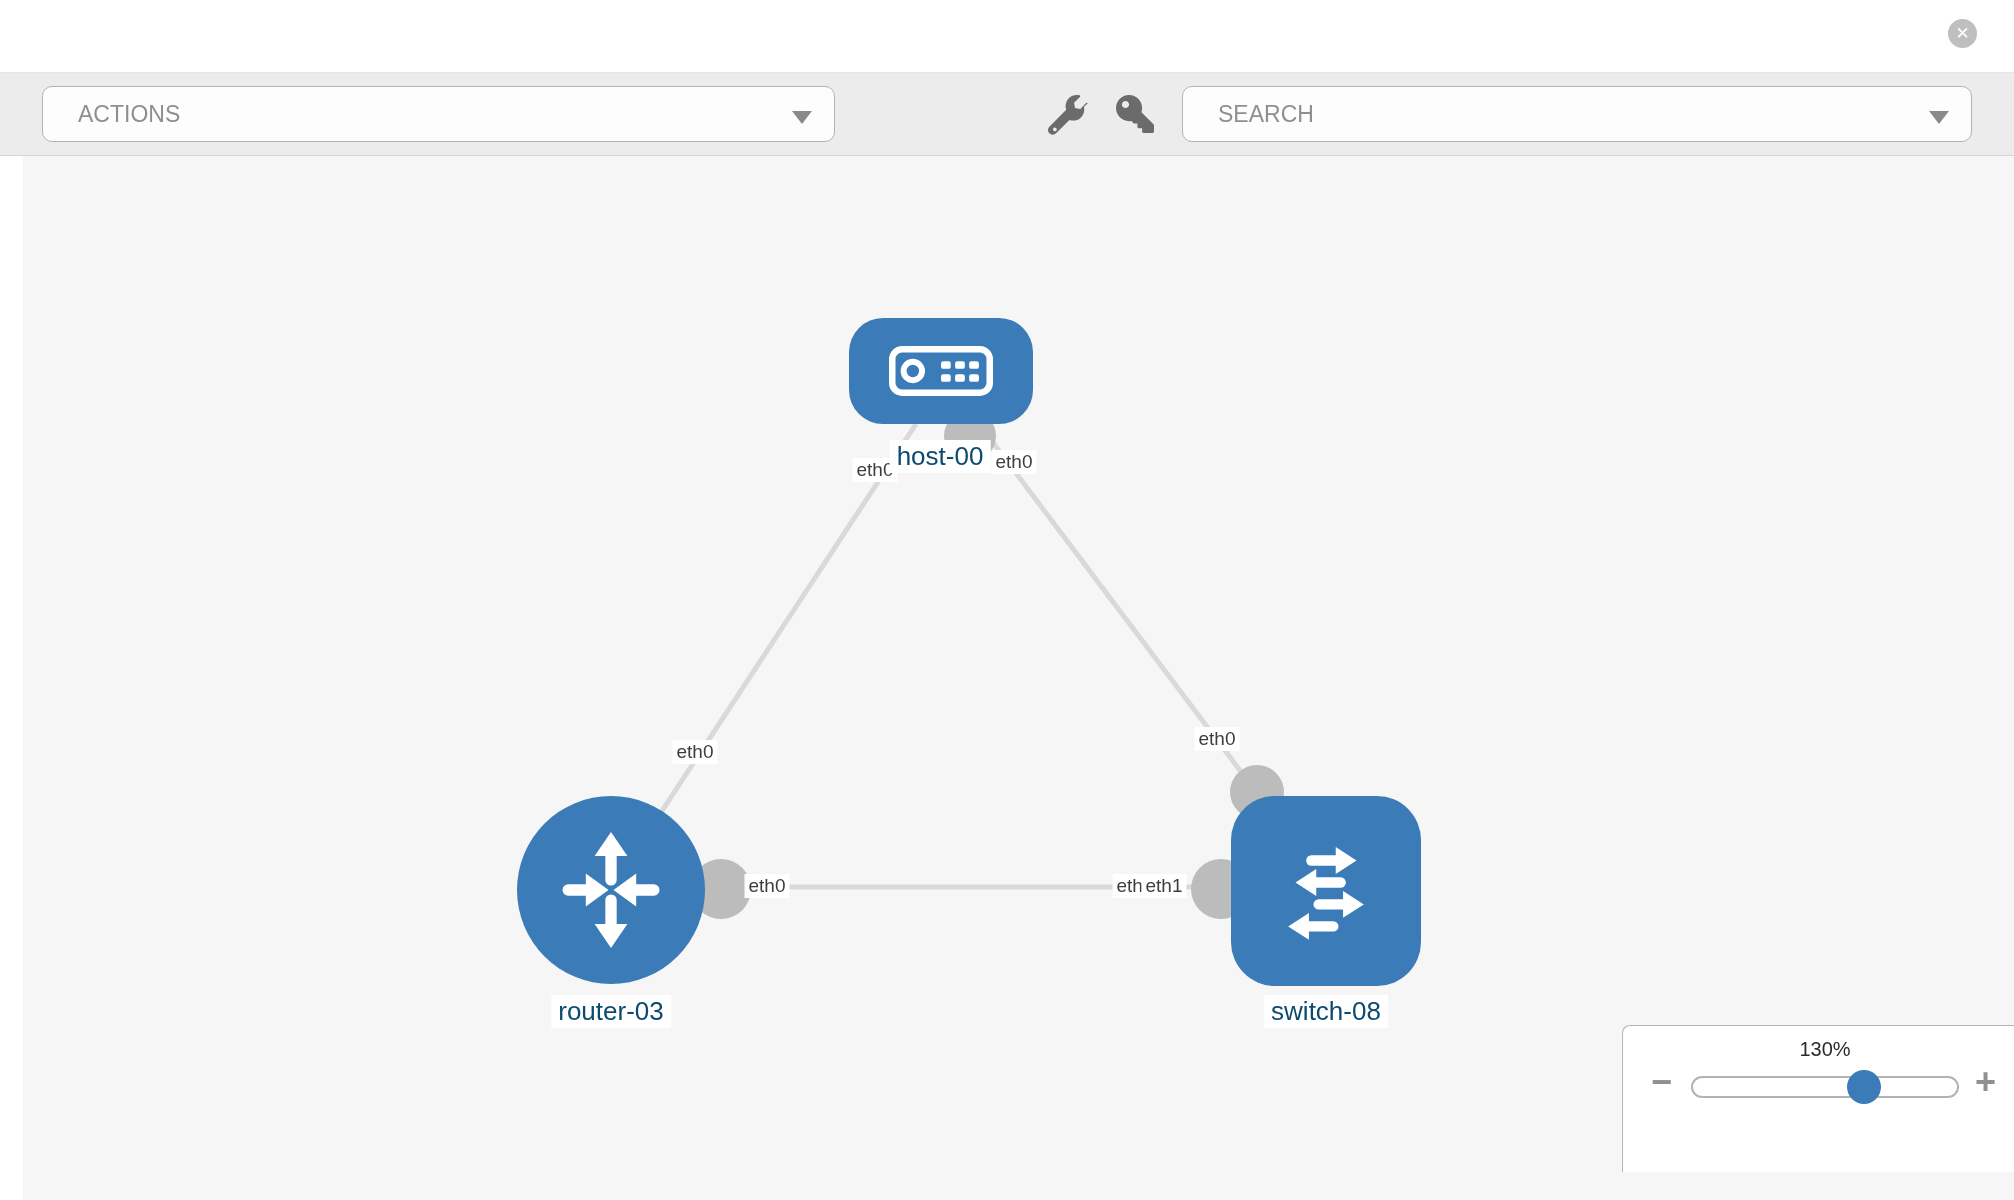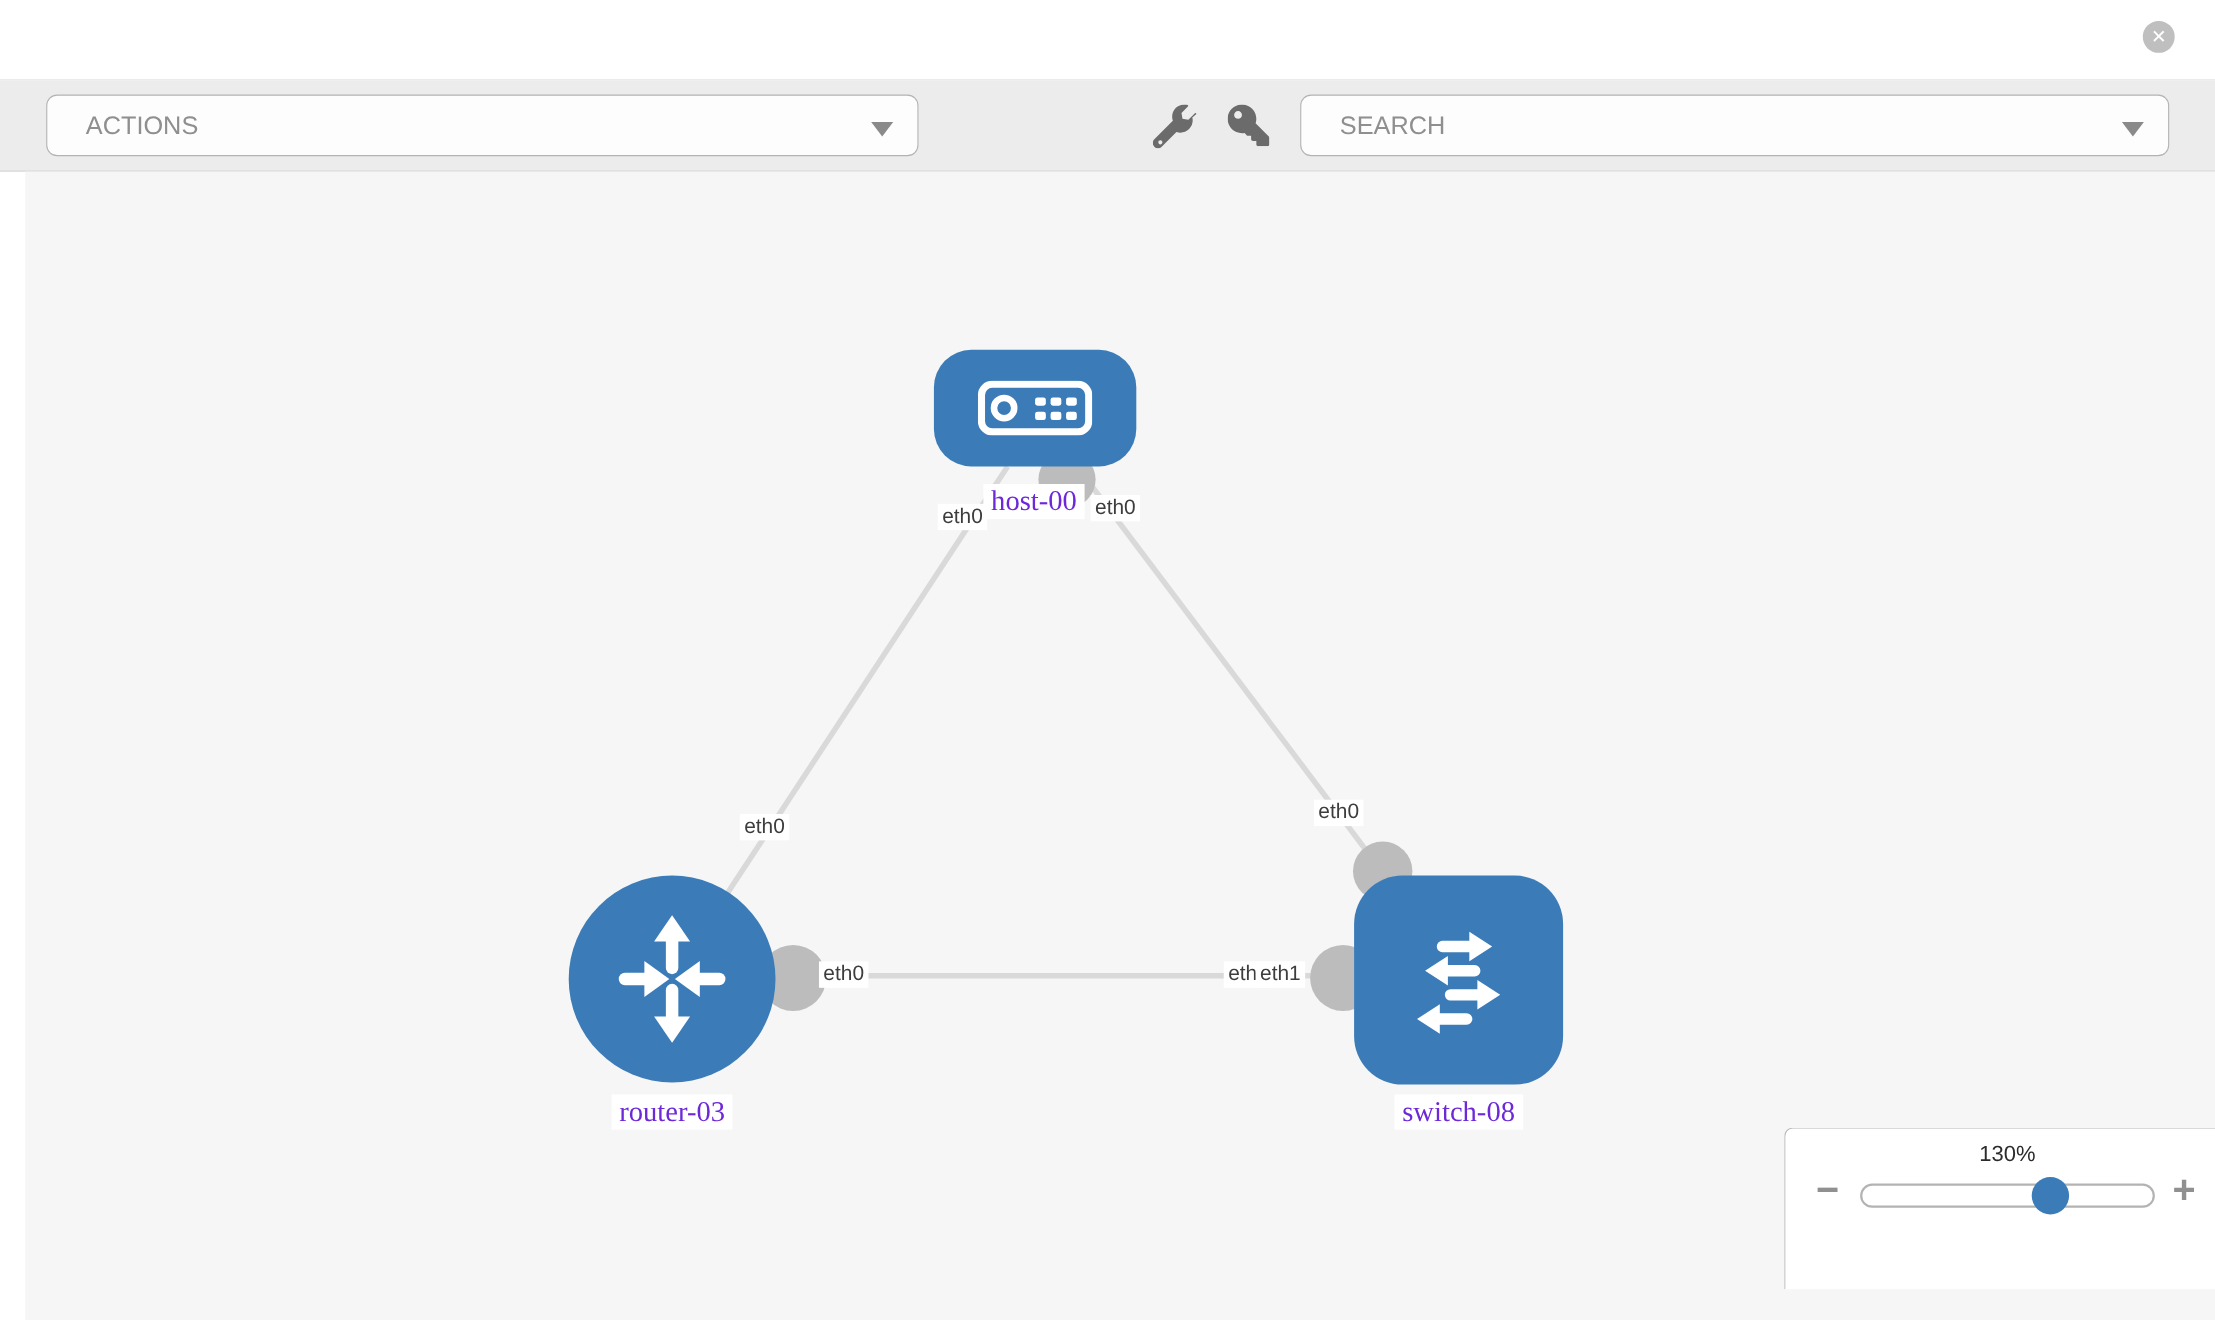--- a/index.html
+++ b/index.html
@@ -29,22 +29,22 @@
   .ico-wrench{left:1048px;}
   .ico-key{left:1116px;}
 
   
   .graph{position:absolute;left:0;top:156px;width:2014px;height:1044px;background:#f6f6f6;margin-left:23px;}
   .glayer{position:absolute;left:0;top:-156px;width:2014px;height:1200px;}
   .node{position:absolute;background:#3b7cb8;display:flex;align-items:center;justify-content:center;cursor:pointer;}
   .node-host{left:826px;top:318px;width:184px;height:106px;border-radius:34px;}
   .node-router{left:494px;top:796px;width:188px;height:188px;border-radius:50%;}
   .node-switch{left:1208px;top:796px;width:190px;height:190px;border-radius:44px;}
-  .nlabel{position:absolute;transform:translateX(-50%);background:#fff;color:#6d28d9;
-       font-size:26px;padding:1px 7px;white-space:nowrap;font-family:Liberation Serif, serif;}
+  .nlabel{position:absolute;transform:translateX(-50%);background:#fff;color:#0c4a6e;
+       font-size:26px;padding:1px 7px;white-space:nowrap;}
   .ilabel{position:absolute;transform:translateX(-50%);background:#fff;color:#3d3d3d;
        font-size:19px;padding:1px 4px;white-space:nowrap;}
 
   
   .zoom-panel{position:absolute;left:1622px;top:1025px;width:392px;height:147px;background:#fff;
        border:1px solid #b3b3b3;border-right:none;border-bottom:none;border-radius:8px 0 0 0;box-sizing:border-box;}
   .zoom-level{position:absolute;left:68px;top:12px;width:268px;text-align:center;
        font-size:20px;color:#2b2b2b;}
   .zoom-minus,.zoom-plus{position:absolute;top:38px;font-size:36px;font-weight:700;color:#909090;
        cursor:pointer;line-height:36px;}

